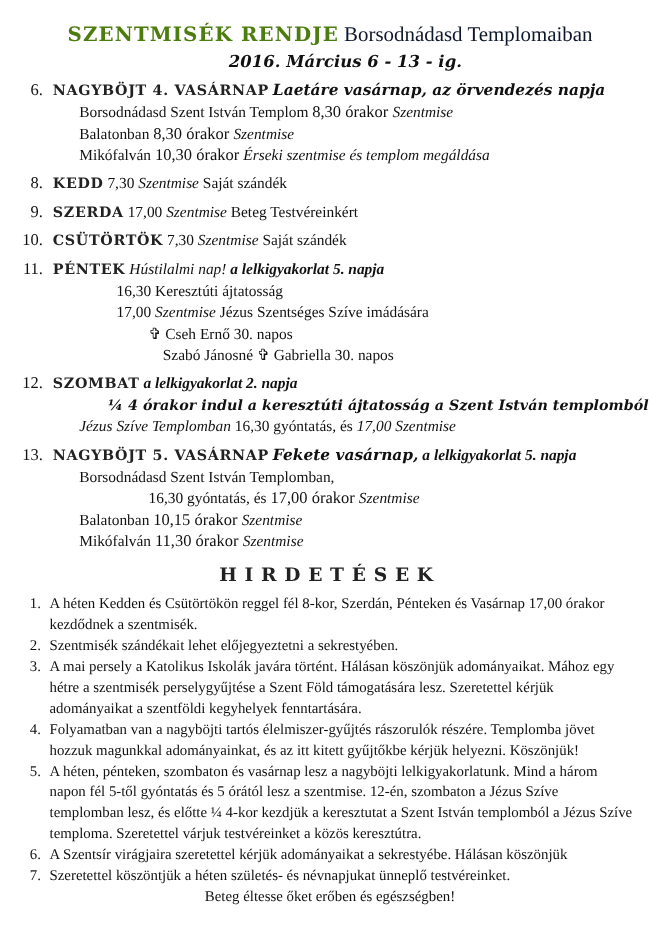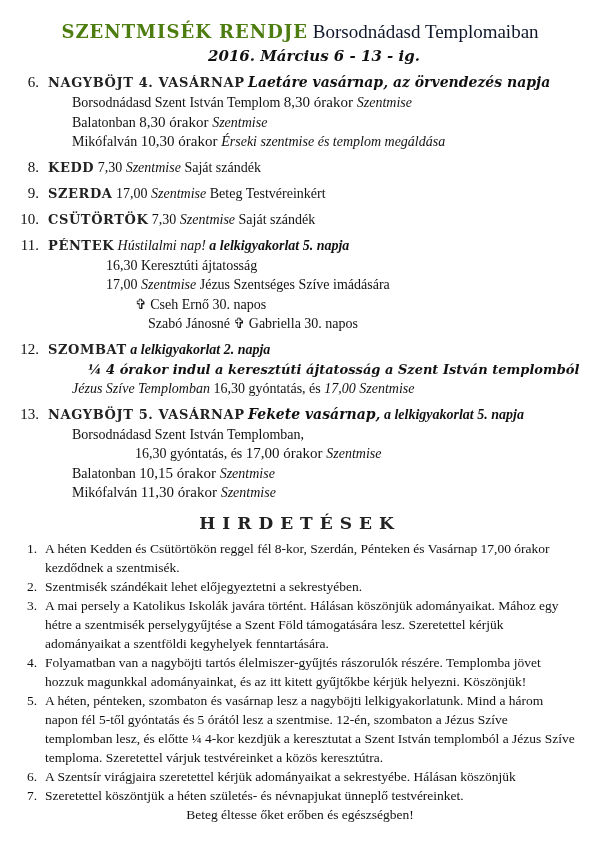--- a/index.html
+++ b/index.html
@@ -42,21 +42,21 @@
   .seg-ital{ font-style:italic; }
   .seg-boldital{ font-weight:bold; font-style:italic; }
   .seg-script{
     font-family:"DejaVu Serif",serif;
     font-weight:bold; font-style:italic;
   }
   .seg-sans{ font-family:Liberation Serif, serif; font-size:15px; }
   .sline{ line-height:19.5px; font-size:14px; }
   .sline .seg-script{ font-size:13px; }
   .ind-1{ margin-left:72px; }
-  .ind-1s{ margin-left:88px; }
+  .ind-1s{ margin-left:88px;text-align:center; }
   .ind-2{ margin-left:106px; }
   .ind-3{ margin-left:135px; }
   .ind-4{ margin-left:148px; }
 
   
   .ann-heading{
     text-align:center; margin-top:8px; margin-bottom:4px;
     font-family:"DejaVu Serif",serif;
     font-weight:bold; font-size:17px; letter-spacing:7px;
     line-height:24px; color:#222;

